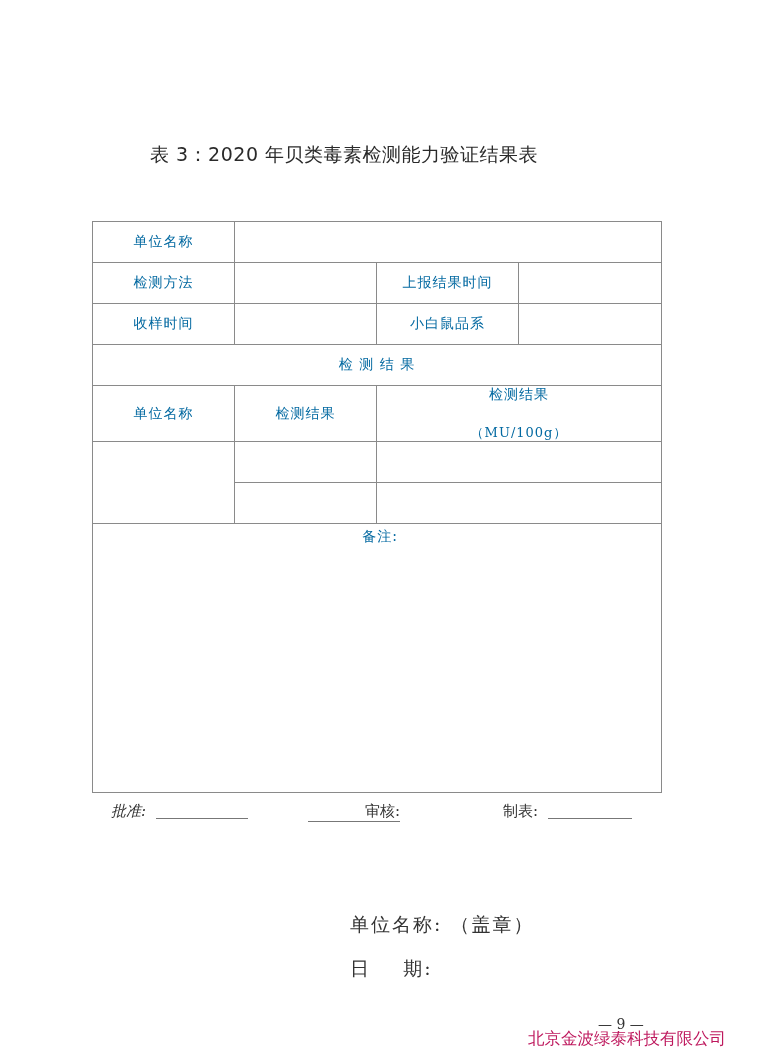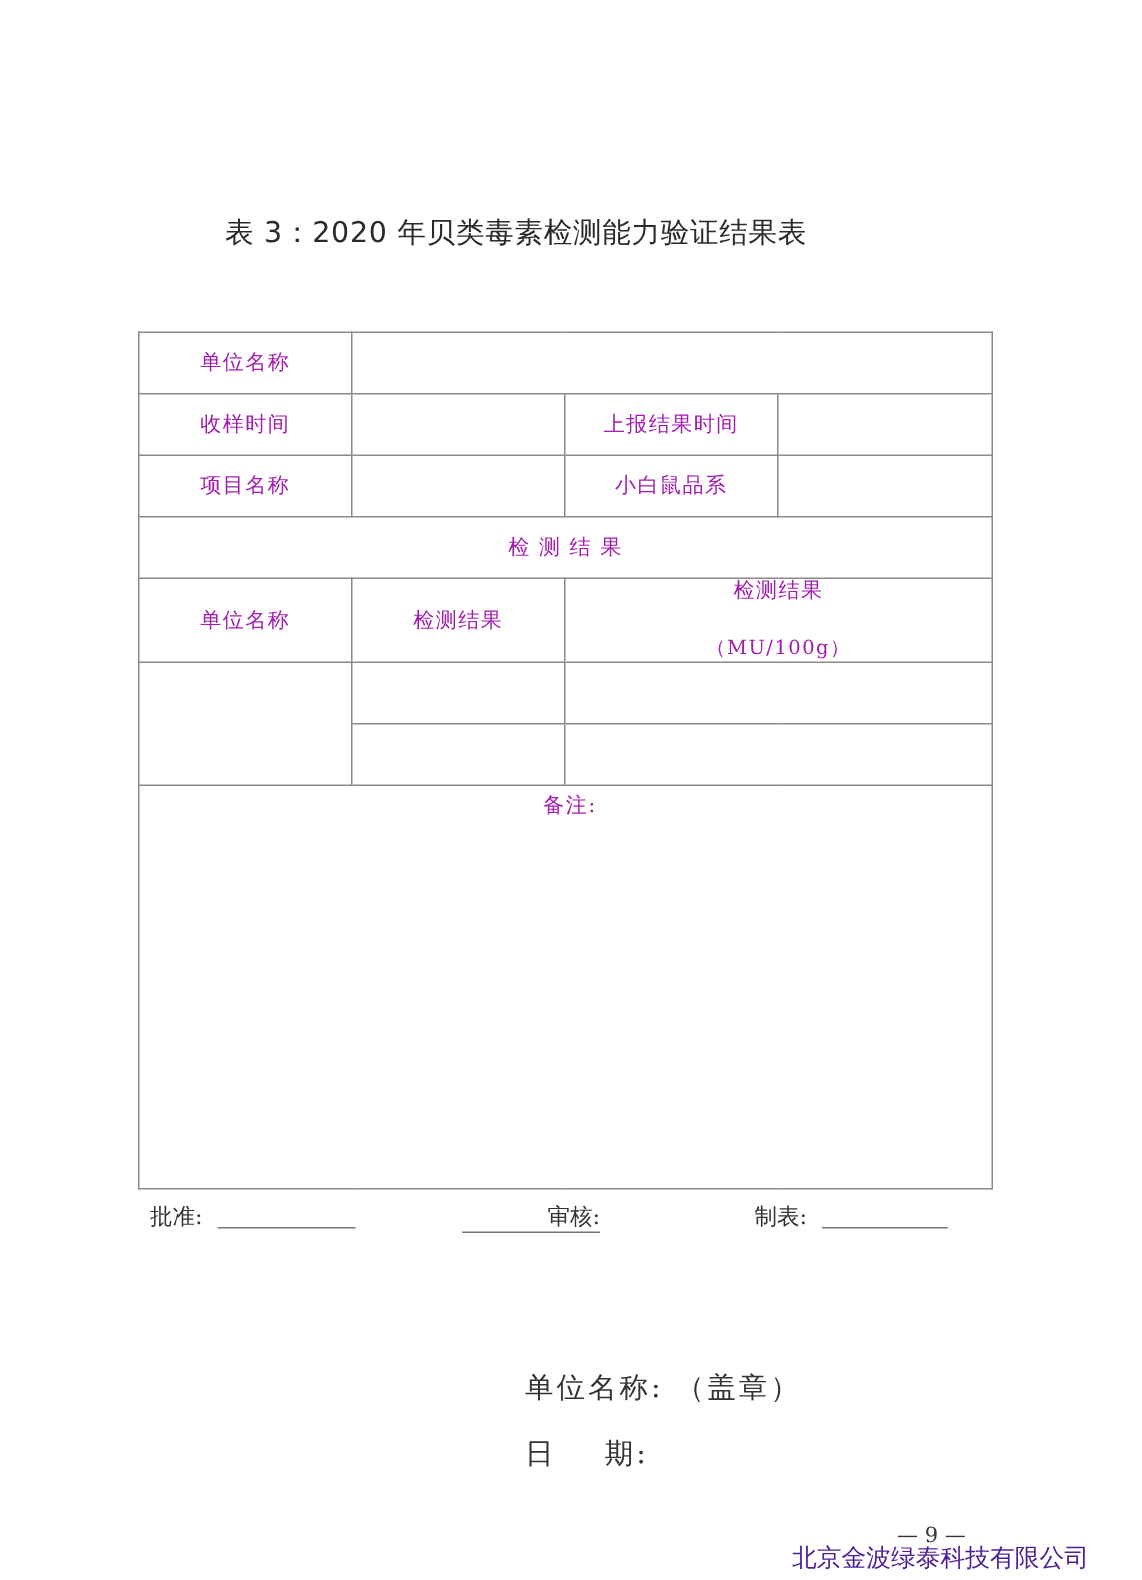--- a/index.html
+++ b/index.html
@@ -10,58 +10,58 @@
   .title {
     position: absolute; top: 142px; left: 0; width: 688px; text-align: center;
     font-family: "DejaVu Sans", "Liberation Sans", sans-serif; font-size: 19px; color: #2a2a2a; letter-spacing: 0.5px;
   }
   table.form {
     position: absolute; left: 92px; top: 221px; width: 569px;
     border-collapse: collapse; table-layout: fixed;
   }
   table.form td {
     border: 1.5px solid #8a8a8a; font-size: 14px; text-align: center; vertical-align: middle; padding: 0;
-    letter-spacing: 1px; color: #a21caf;
+    letter-spacing: 1px; color: #0369a1;
   }
   .h42 td { height: 40px; }
   .spaced { letter-spacing: 14px; }
   .remarks { height: 268px; text-align: right; vertical-align: top !important; }
   .remarks span { display: block; padding: 4px 0 0 6px; }
   .sign-row { position: absolute; top: 802px; left: 100px; width: 560px; font-size: 15px; color: #333; }
   .sign { position: absolute; top: 0; display: flex; align-items: flex-end; }
   .sign .line { display: inline-block; border-bottom: 1.5px solid #777; margin-left: 10px; margin-bottom: 2px; }
   .seal { position: absolute; left: 350px; font-size: 19px; color: #333; letter-spacing: 2px; margin-top: 32px; }
   .page-num { position: absolute; top: 1016px; left: 598px; font-size: 14px; color: #333; }
-  .company { position: absolute; top: 1028px; left: 528px; font-family: "DejaVu Sans", "Liberation Sans", sans-serif; font-size: 16.5px; color: #4c1d95; }
+  .company { position: absolute; top: 1028px; left: 528px; font-family: "DejaVu Sans", "Liberation Sans", sans-serif; font-size: 16.5px; color: #be185d; }
 </style>
 </head>
 <body>
 
 <div class="title">表 3：2020 年贝类毒素检测能力验证结果表</div>
 
 <table class="form">
   <colgroup>
     <col style="width:142px">
       <col style="width:142px">
       <col style="width:142px">
       <col style="width:143px">
   </colgroup>
   <tbody>
       <tr class="h42">
     <td>单位名称</td>
     <td colspan="3"></td>
   </tr>
   <tr class="h42">
-    <td>收样时间</td>
+    <td>检测方法</td>
     <td></td>
     <td>上报结果时间</td>
     <td></td>
   </tr>
   <tr class="h42">
-    <td>项目名称</td>
+    <td>收样时间</td>
     <td></td>
     <td>小白鼠品系</td>
     <td></td>
   </tr>
   <tr class="h42">
     <td colspan="4" class="spaced">检 测 结 果</td>
   </tr>
   <tr class="h42">
     <td>单位名称</td>
     <td>检测结果</td>
@@ -81,21 +81,21 @@
   </tr>
   <tr>
     <td colspan="4" class="remarks">
       <span>备注:</span>
     </td>
   </tr>
 </tbody>
   </table>
 
 <div class="sign-row">
-  <div class="sign" style="left:0;">
+  <div class="sign" style="left:11px;font-style:italic;">
     <span>批准:</span>
     <span class="line" style="width:92px;"></span>
   </div>
   <div class="sign" style="left:198px;flex-direction:column;">
     <span>审核:</span>
     <span class="line" style="width:92px;"></span>
   </div>
   <div class="sign" style="left:403px;">
     <span>制表:</span>
     <span class="line" style="width:84px;"></span>

